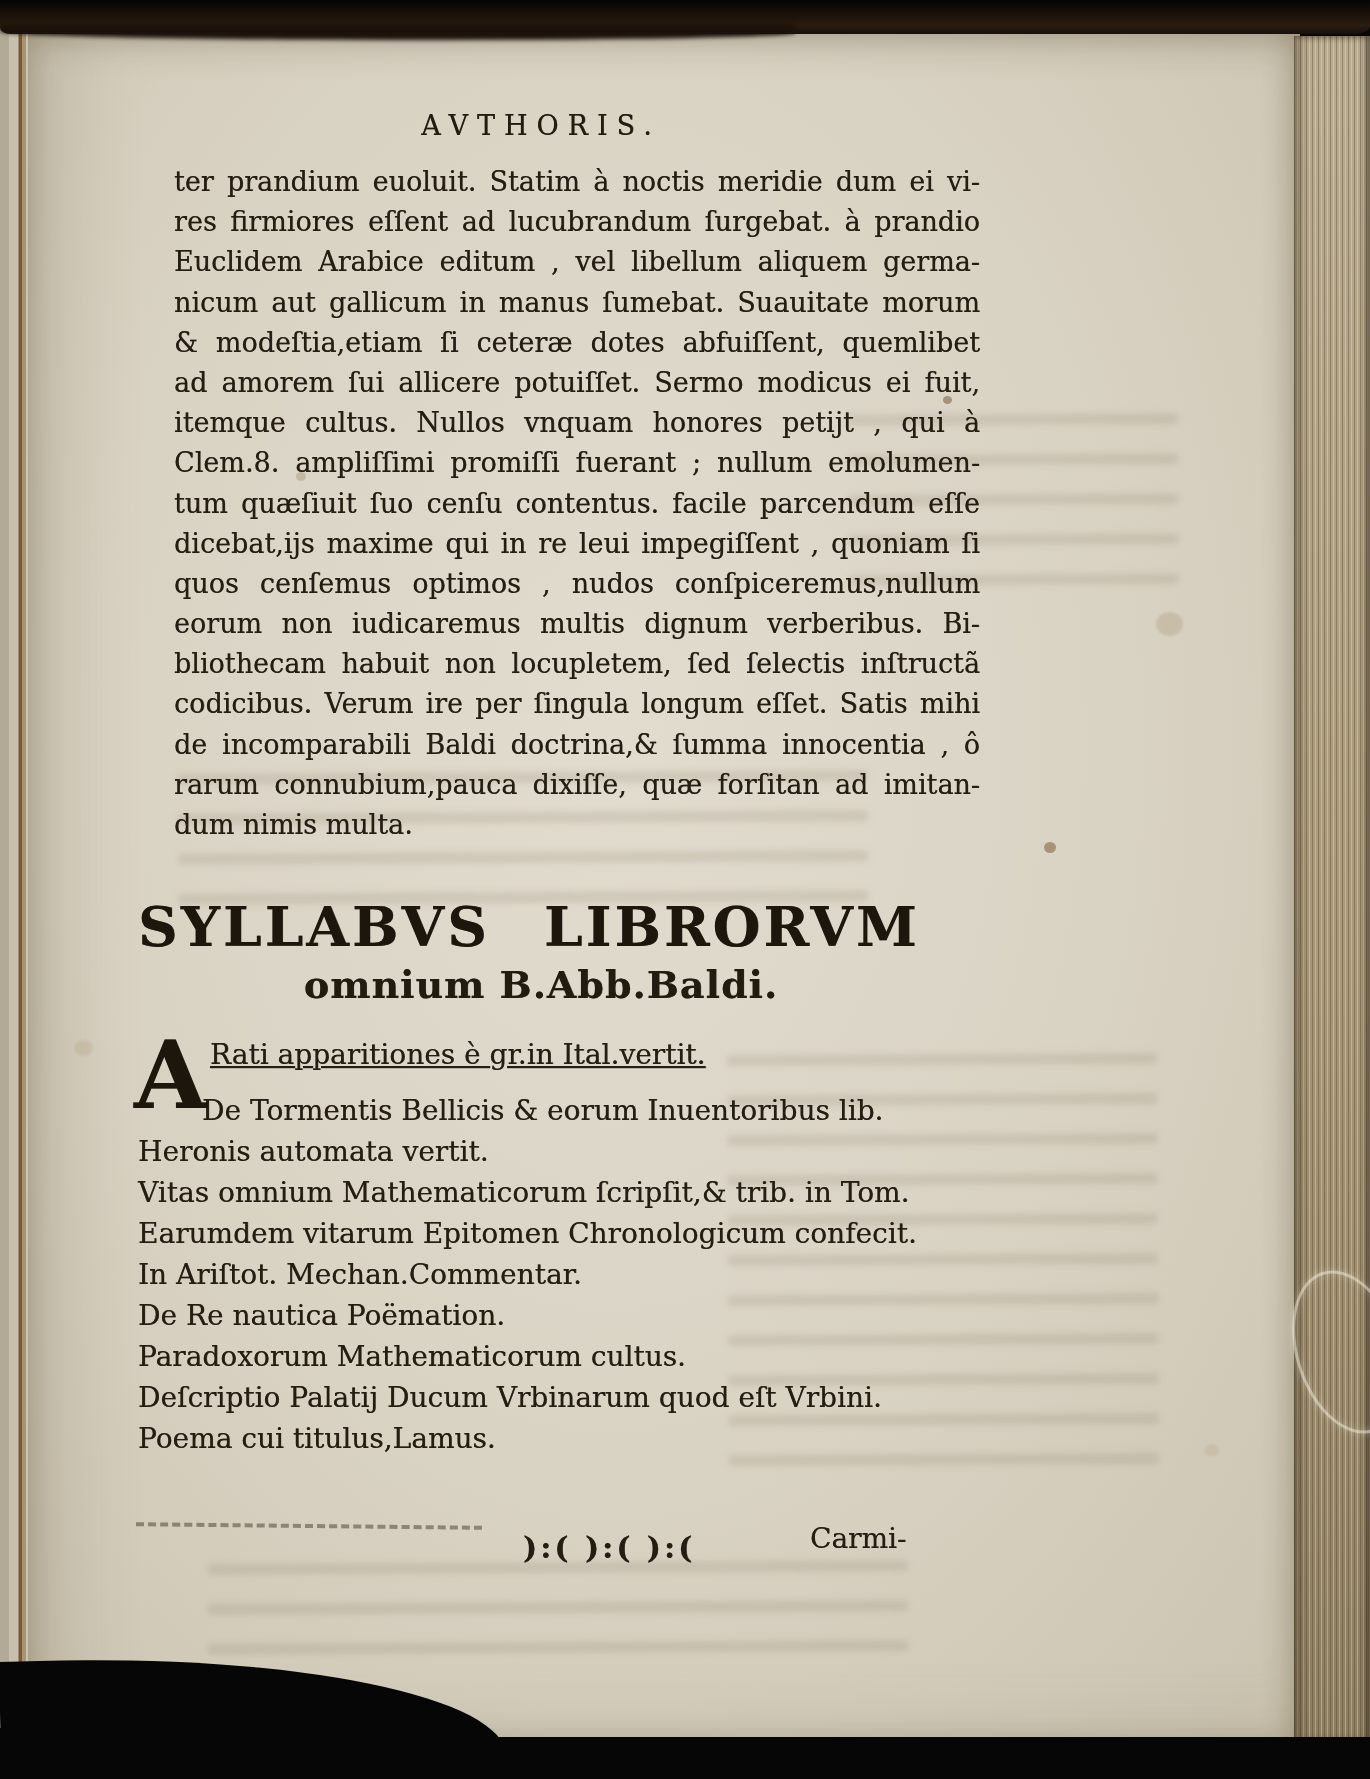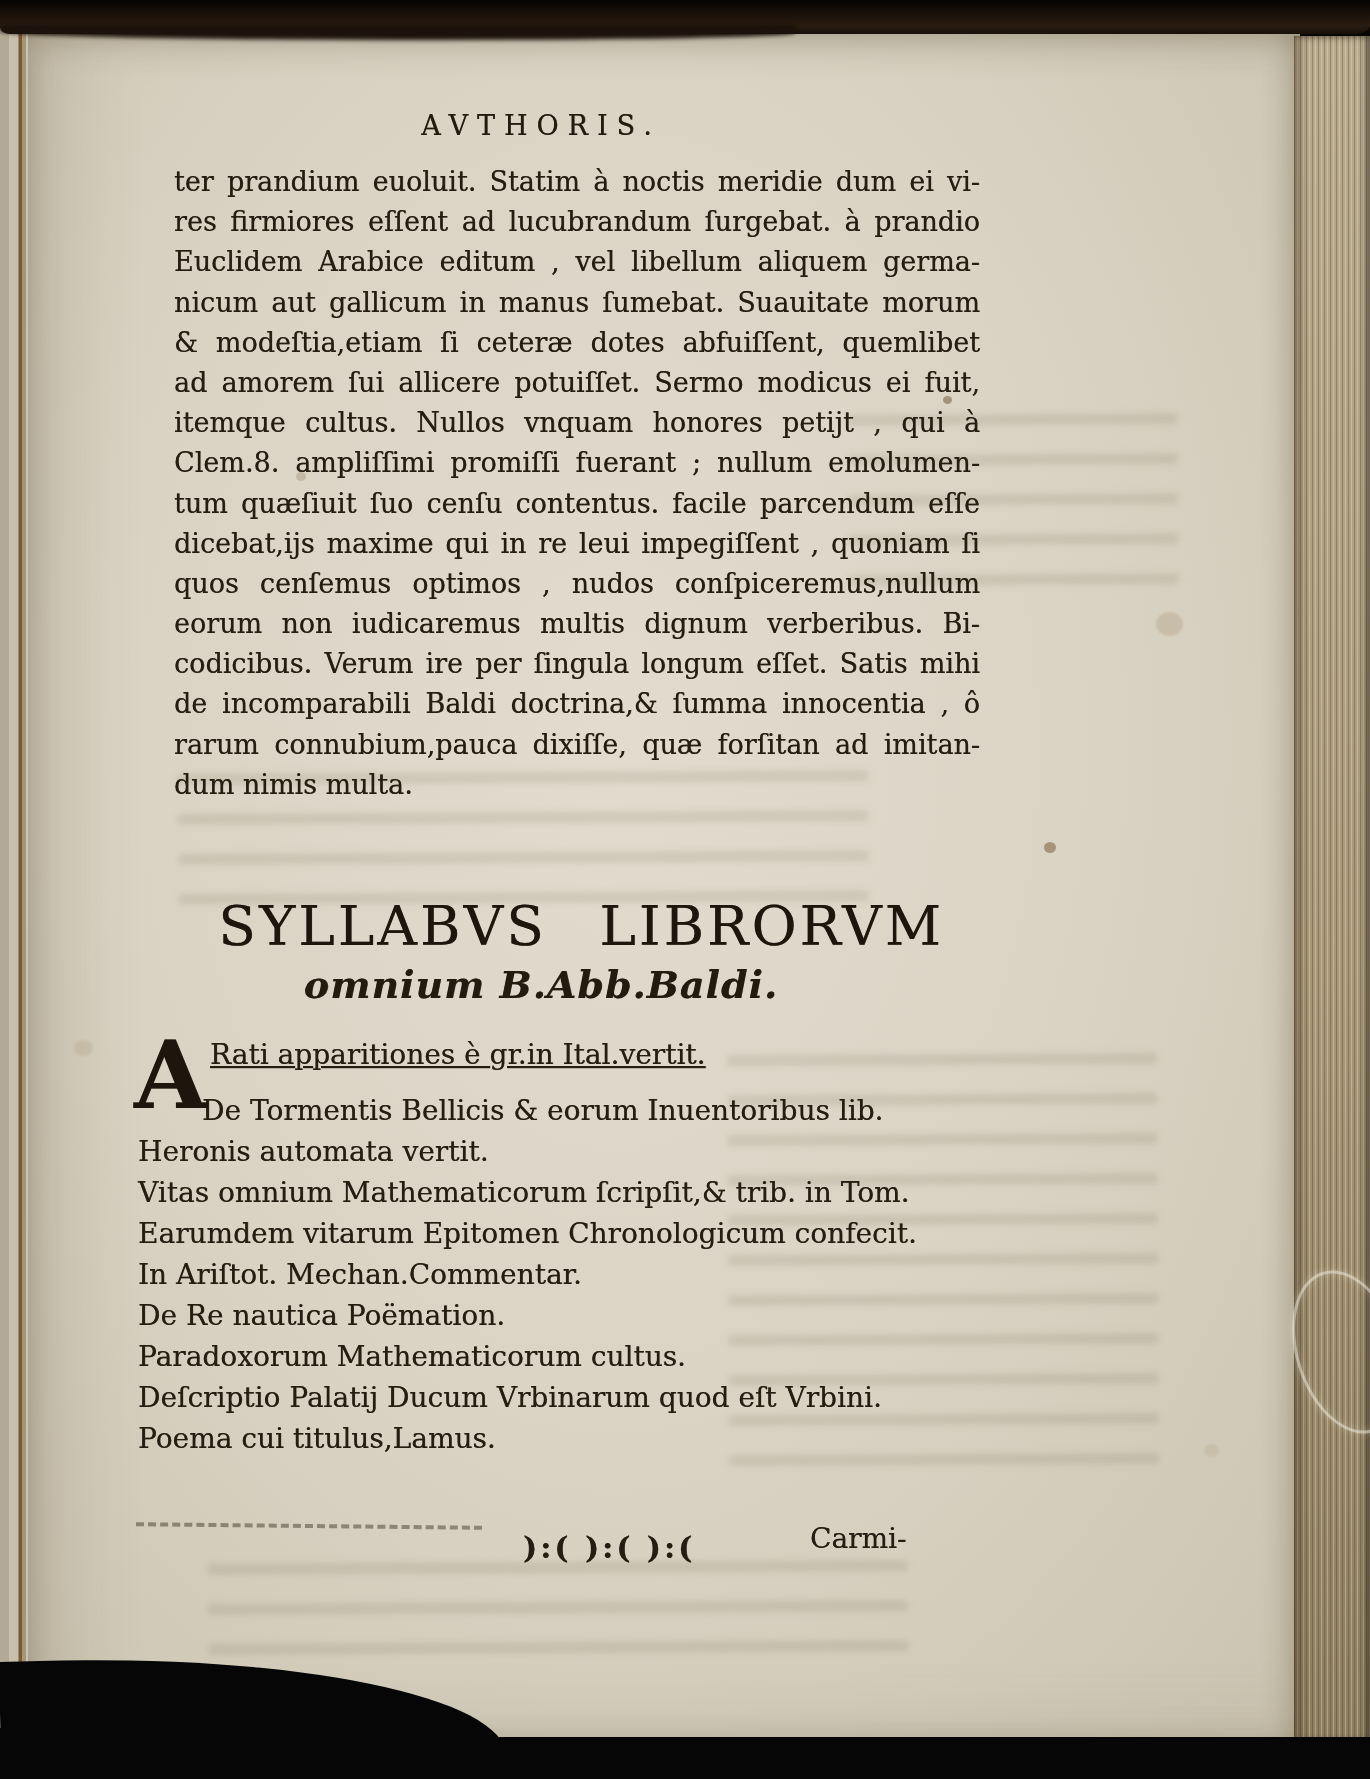--- a/index.html
+++ b/index.html
@@ -69,22 +69,22 @@
     position:absolute;left:108px;top:1500px;width:346px;height:0;
     border-top:4px dashed rgba(52,42,26,.45);transform:rotate(.6deg);z-index:4;
   }
   
   .txt{position:absolute;left:110px;width:806px;z-index:5;
     text-shadow:.3px .3px .6px rgba(35,28,18,.7);}
   .page-header{top:86px;text-align:center;font-size:27px;letter-spacing:9px;color:#221b10;}
   .paragraph{top:138px;margin-left:36px;}
   .pline{height:40.2px;line-height:40.2px;font-size:27px;text-align:justify;text-align-last:justify;white-space:normal;}
   .pline.last{text-align-last:left;}
-  .syllabus-title{top:870px;text-align:right;font-size:55px;font-weight:400;letter-spacing:3px;word-spacing:32px;color:#1d160c;}
-  .syllabus-sub{top:938px;text-align:center;font-size:38px;font-weight:700;letter-spacing:1px;color:#221b10;font-style:italic;}
+  .syllabus-title{top:870px;text-align:left;font-size:55px;font-weight:700;letter-spacing:3px;word-spacing:32px;color:#1d160c;}
+  .syllabus-sub{top:938px;text-align:center;font-size:38px;font-weight:700;letter-spacing:1px;color:#221b10;}
   .book-list{top:1010px;}
   .bline{height:41px;line-height:41px;font-size:28px;}
   .ind-a{padding-left:72px;text-decoration:underline;}
   .ind-b{padding-left:64px;margin-top:15px;}
   .ind-c{padding-left:60px;}
   .drop-cap{
     position:absolute;left:-4px;top:0px;font-size:94px;line-height:82px;font-weight:700;color:#1d160c;
   }
   .sig-row{top:1506px;height:46px;}
   .ornament{position:absolute;left:385px;top:0;font-size:30px;font-weight:700;letter-spacing:3px;}
@@ -117,20 +117,21 @@
     <div class="pline">Euclidem Arabice editum , vel libellum aliquem germa-</div>
     <div class="pline">nicum aut gallicum in manus ſumebat. Suauitate morum</div>
     <div class="pline">&amp; modeſtia,etiam ſi ceteræ dotes abfuiſſent, quemlibet</div>
     <div class="pline">ad amorem ſui allicere potuiſſet. Sermo modicus ei fuit,</div>
     <div class="pline">itemque cultus. Nullos vnquam honores petijt , qui à</div>
     <div class="pline">Clem.8. ampliſſimi promiſſi fuerant ; nullum emolumen-</div>
     <div class="pline">tum quæſiuit ſuo cenſu contentus. facile parcendum eſſe</div>
     <div class="pline">dicebat,ijs maxime qui in re leui impegiſſent , quoniam ſi</div>
     <div class="pline">quos cenſemus optimos , nudos conſpiceremus,nullum</div>
     <div class="pline">eorum non iudicaremus multis dignum verberibus. Bi-</div>
+    <div class="pline">bliothecam habuit non locupletem, ſed ſelectis inſtructã</div>
     <div class="pline">codicibus. Verum ire per ſingula longum eſſet. Satis mihi</div>
     <div class="pline">de incomparabili Baldi doctrina,&amp; ſumma innocentia , ô</div>
     <div class="pline">rarum connubium,pauca dixiſſe, quæ forſitan ad imitan-</div>
     <div class="pline last">dum nimis multa.</div>
   </div>
 
   <div class="txt syllabus-title">SYLLABVS LIBRORVM</div>
   <div class="txt syllabus-sub">omnium B.Abb.Baldi.</div>
 
   <div class="txt book-list">

